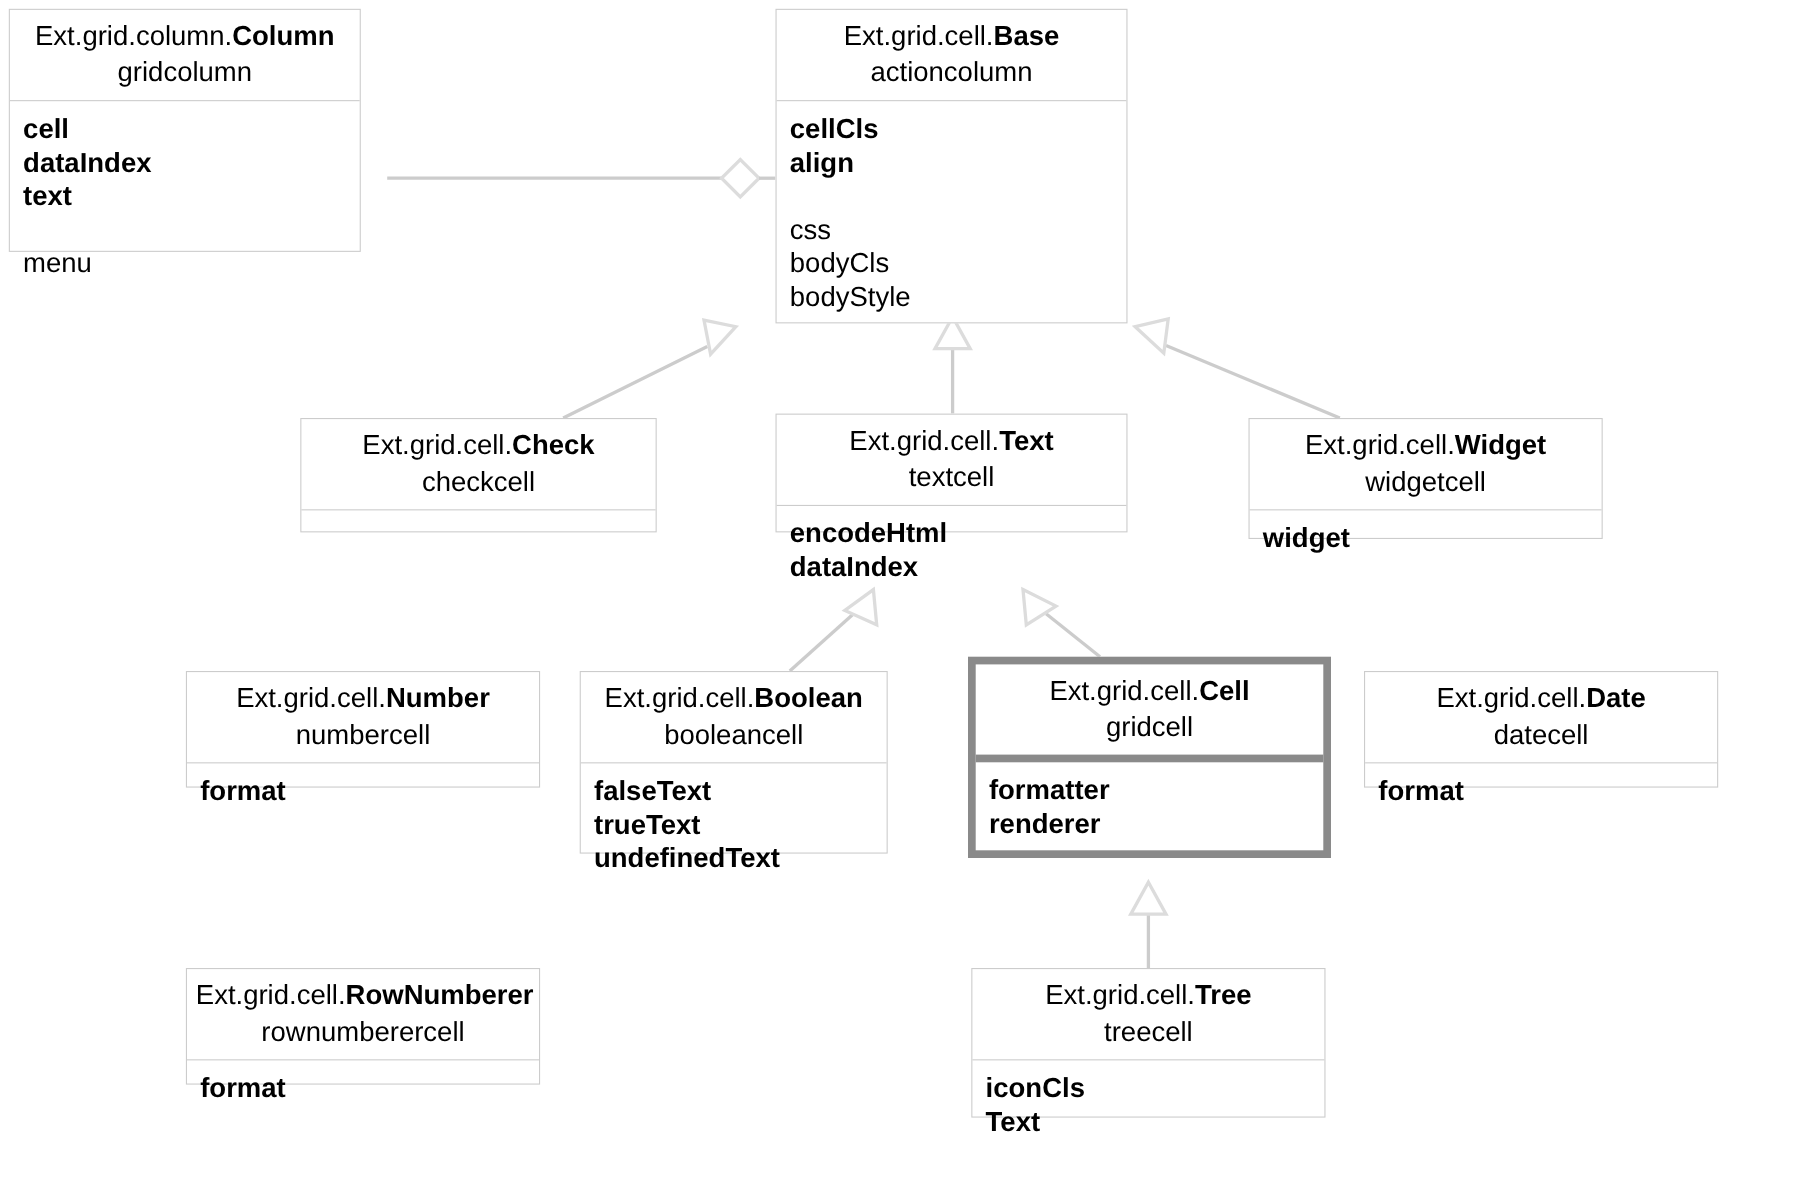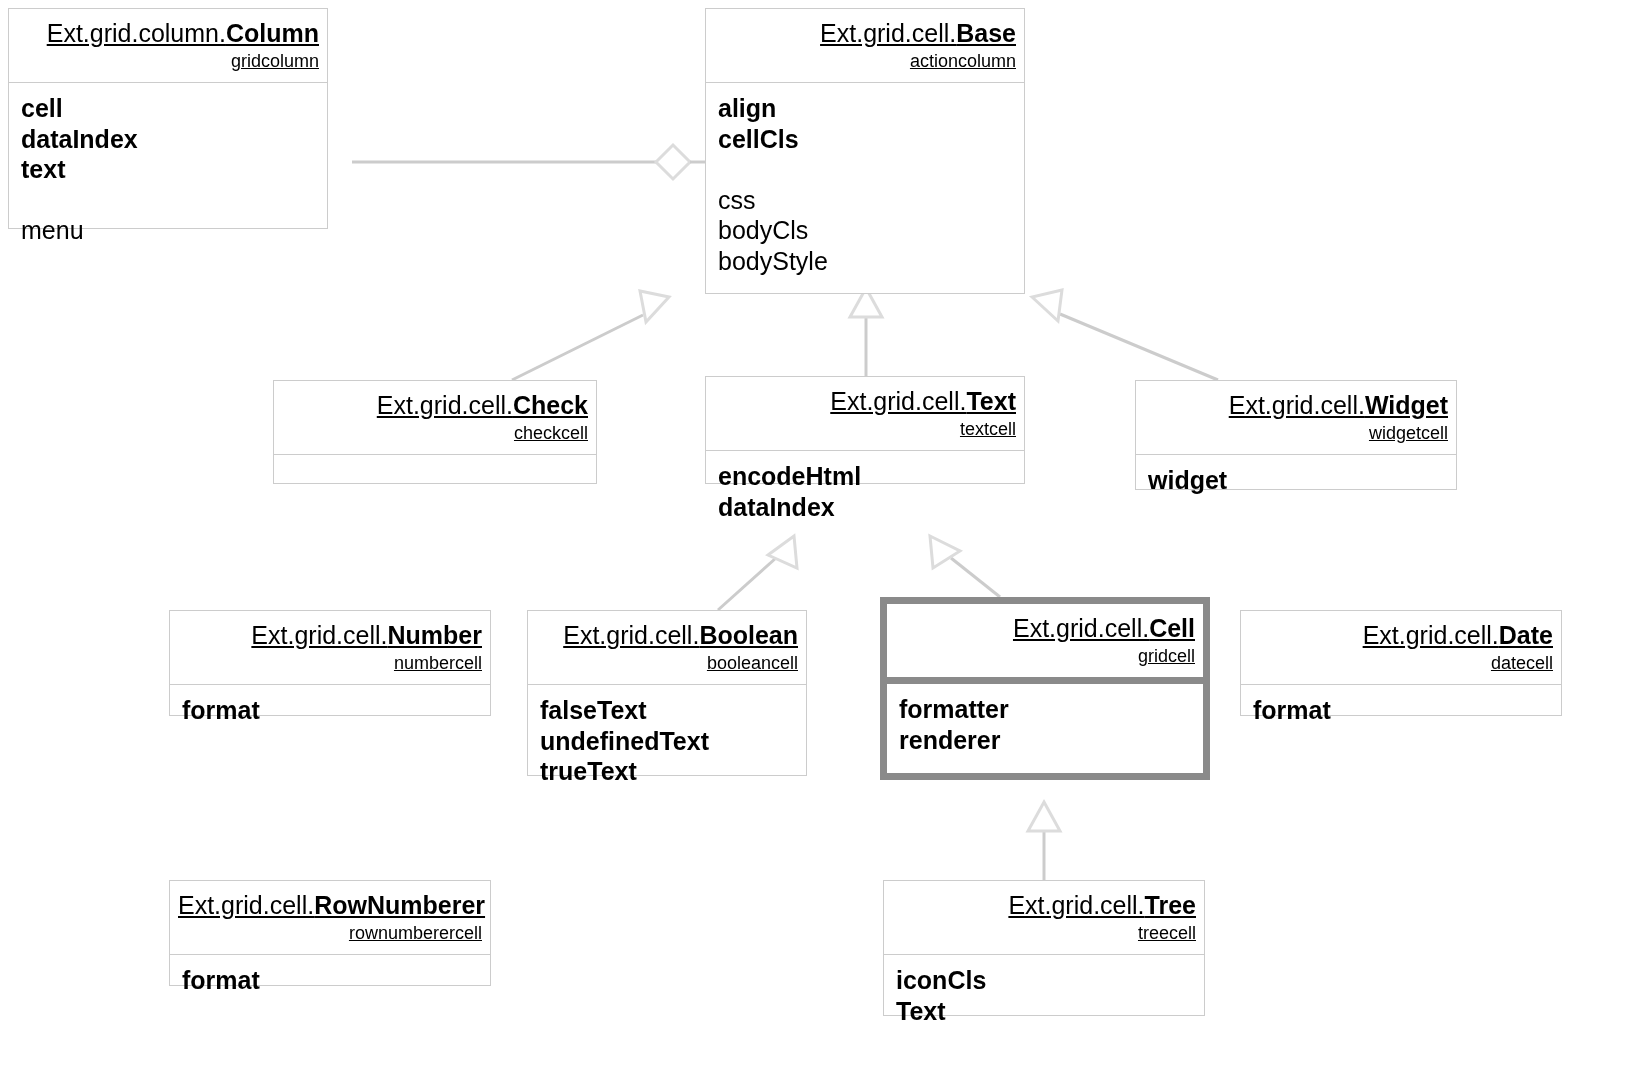--- a/index.html
+++ b/index.html
@@ -31,43 +31,42 @@
     box-sizing: border-box;
     background: #ffffff;
     border: 1px solid #cccccc;
     z-index: 2;
   }
   .node.highlight {
     border: 7px solid #8a8a8a;
   }
   .node-header {
     box-sizing: border-box;
-    text-align: right;
+    text-align: center;
     padding: 9px 8px 10px 8px;
     line-height: 1.22;
     color: #000000;
     font-size: 25px;
-    text-decoration: underline;
   }
   .node.highlight .node-header {
     border-bottom: 7px solid #8a8a8a;
   }
   .node:not(.highlight) .node-header {
     border-bottom: 1px solid #cccccc;
   }
   .cls-path {
     font-weight: 400;
   }
   .cls-name {
     font-weight: 700;
   }
   .alias {
     display: block;
     font-weight: 400;
-    font-size: 18px;
+    font-size: 25px;
     margin-top: 2px;
   }
   .node-body {
     box-sizing: border-box;
     padding: 10px 12px 12px 12px;
     line-height: 1.22;
   }
   .attr {
     font-size: 25px;
     color: #000000;
@@ -140,22 +139,22 @@
       <div class="attr plain">menu</div>
     </div>
   </div>
 
   <div class="node" style="left:705px; top:8px; width:320px; height:286px;">
     <div class="node-header">
       <span class="cls-path">Ext.grid.cell.</span><span class="cls-name">Base</span>
       <span class="alias">actioncolumn</span>
     </div>
     <div class="node-body">
+      <div class="attr bold">cellCls</div>
       <div class="attr bold">align</div>
-      <div class="attr bold">cellCls</div>
       <div class="attr plain spacer"> </div>
       <div class="attr plain">css</div>
       <div class="attr plain">bodyCls</div>
       <div class="attr plain">bodyStyle</div>
     </div>
   </div>
 
   <div class="node" style="left:273px; top:380px; width:324px; height:104px;">
     <div class="node-header">
       <span class="cls-path">Ext.grid.cell.</span><span class="cls-name">Check</span>
@@ -195,22 +194,22 @@
     </div>
   </div>
 
   <div class="node" style="left:527px; top:610px; width:280px; height:166px;">
     <div class="node-header">
       <span class="cls-path">Ext.grid.cell.</span><span class="cls-name">Boolean</span>
       <span class="alias">booleancell</span>
     </div>
     <div class="node-body">
       <div class="attr bold">falseText</div>
+      <div class="attr bold">trueText</div>
       <div class="attr bold">undefinedText</div>
-      <div class="attr bold">trueText</div>
     </div>
   </div>
 
   <div class="node highlight" style="left:880px; top:597px; width:330px; height:183px;">
     <div class="node-header">
       <span class="cls-path">Ext.grid.cell.</span><span class="cls-name">Cell</span>
       <span class="alias">gridcell</span>
     </div>
     <div class="node-body">
       <div class="attr bold">formatter</div>

